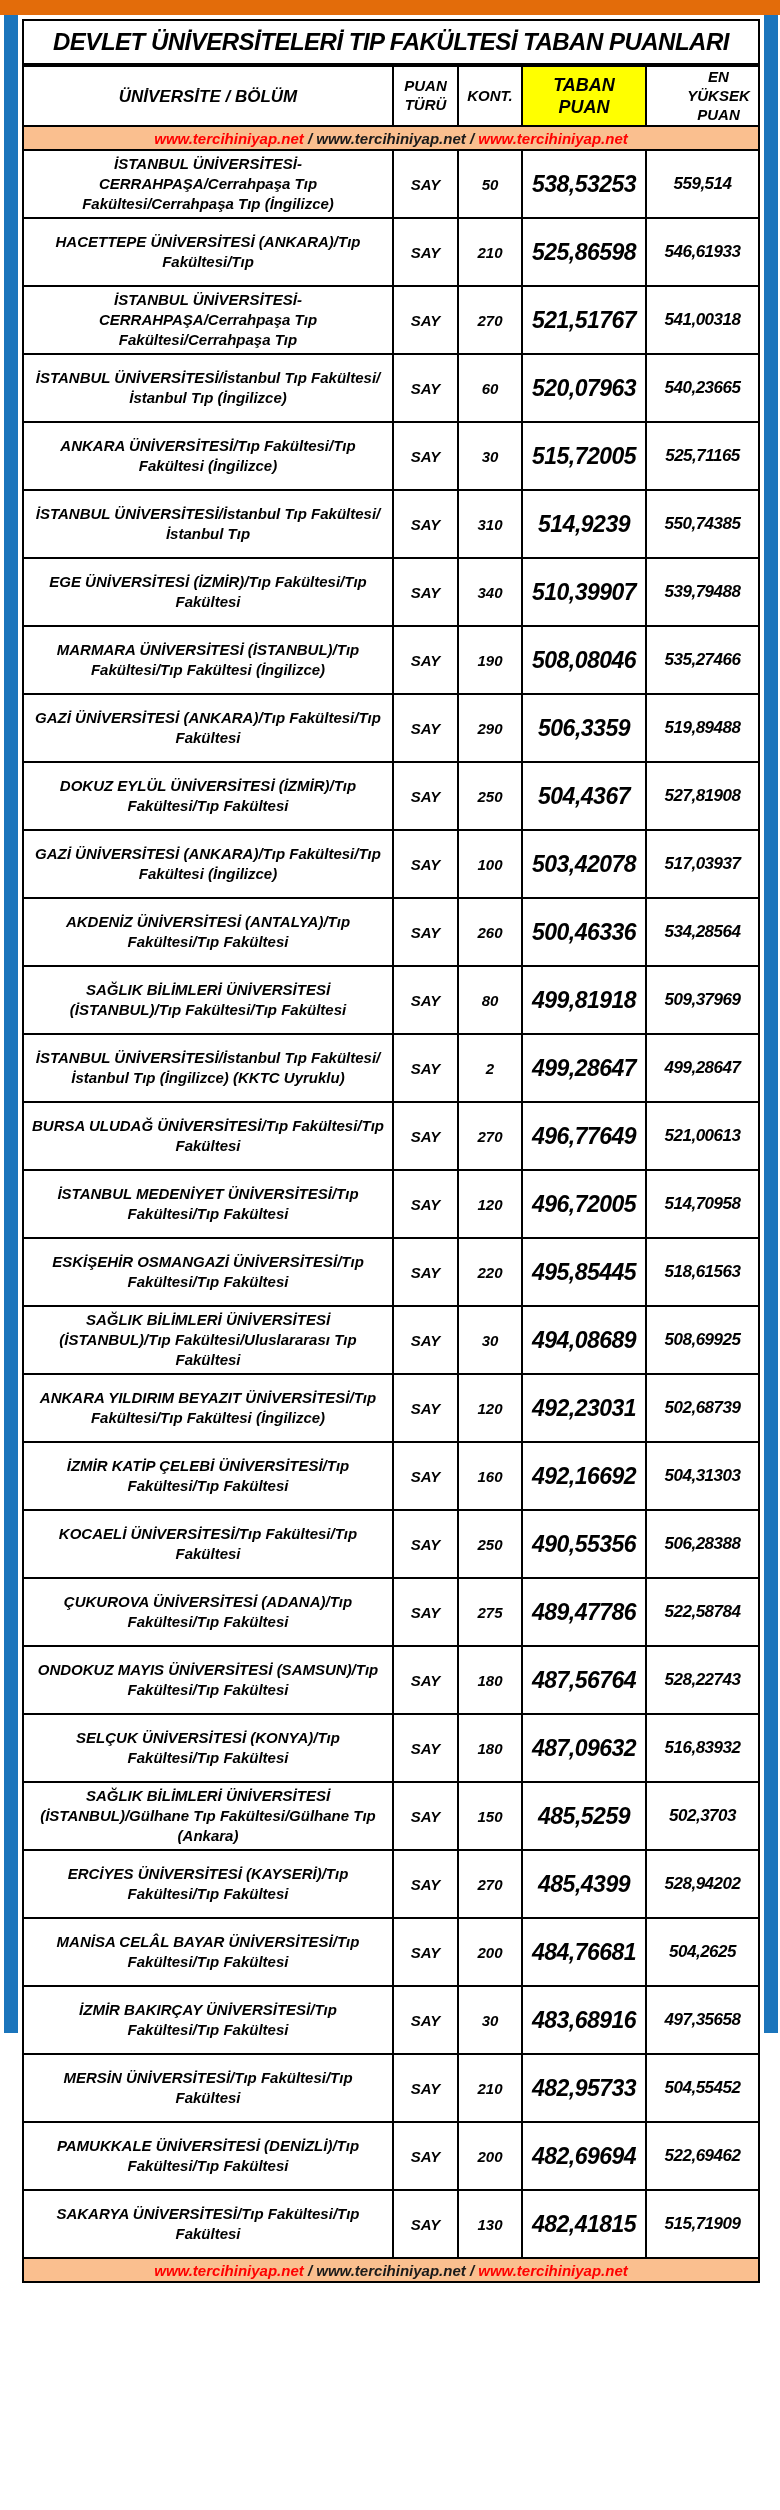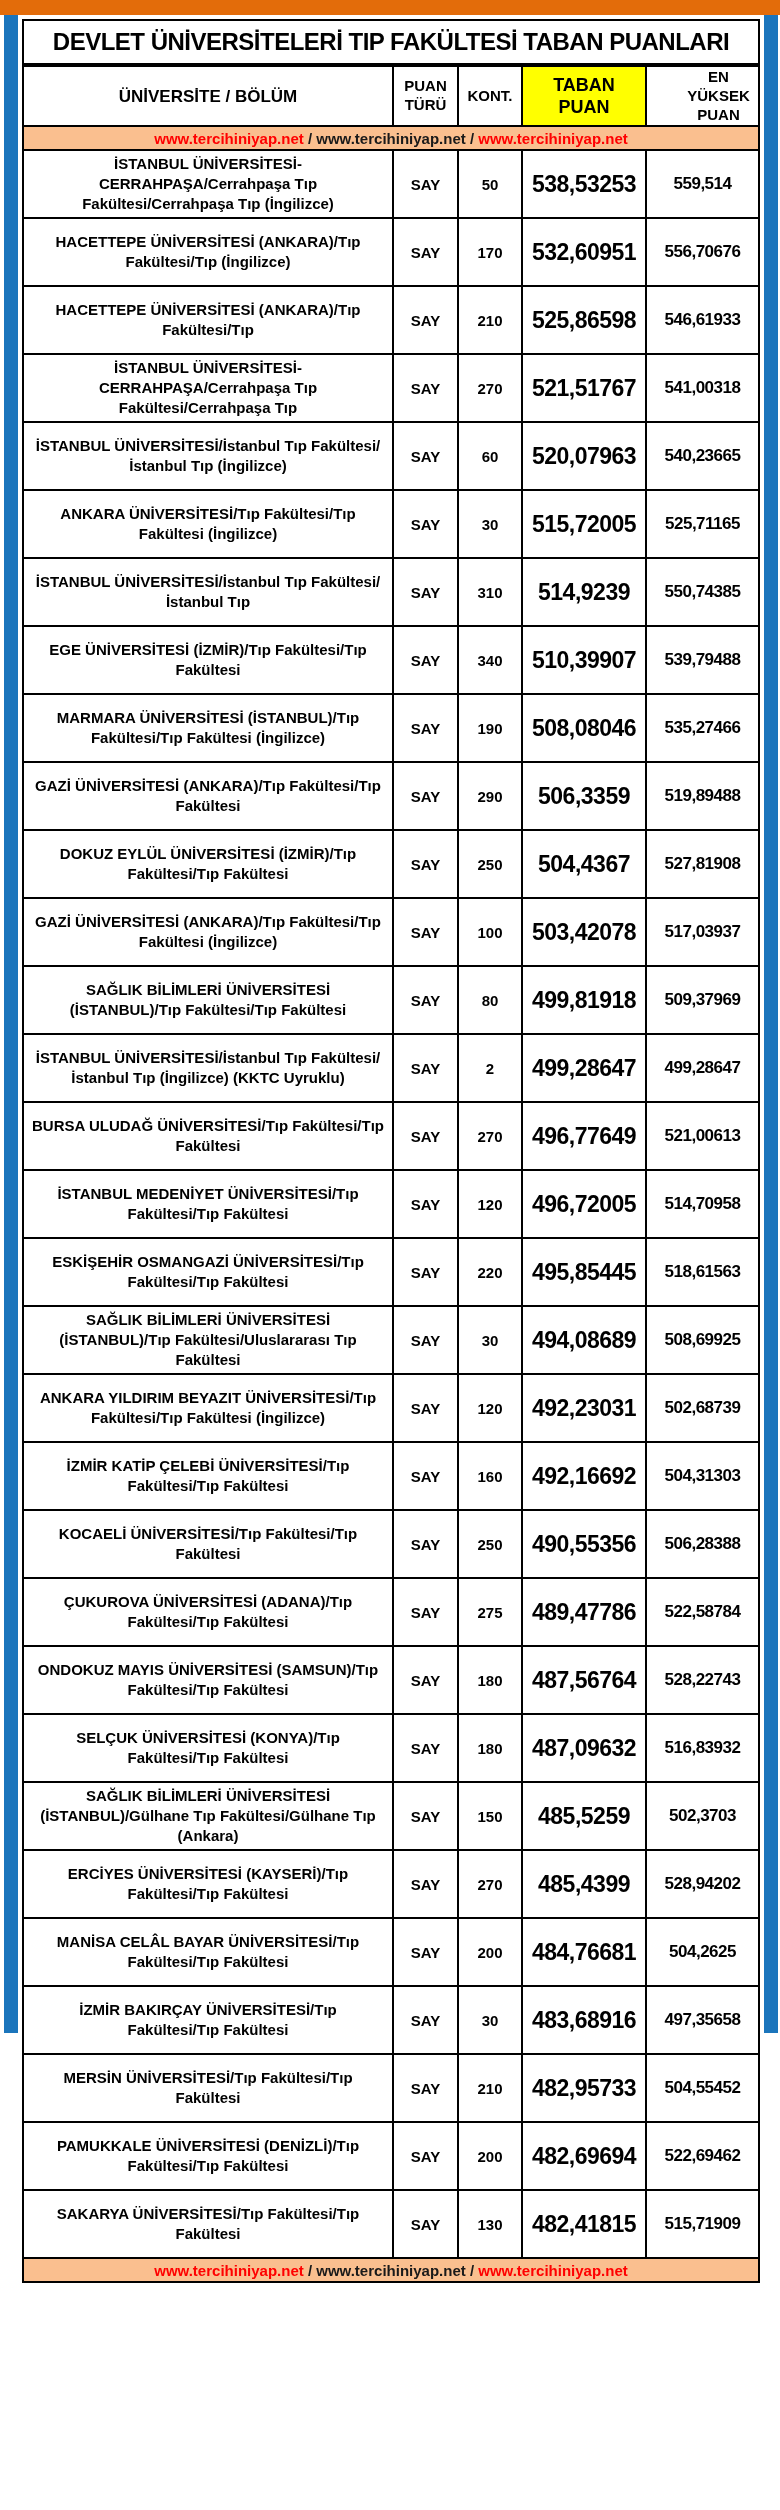--- a/index.html
+++ b/index.html
@@ -3,21 +3,21 @@
 <meta charset="utf-8">
 <style>
   :root{
     --top-bar:#E36C0A; --frame:#1B75BC; --accent-bar:#00B0F0;
     --highlight:#FFFF00; --web-bar-bg:#FABF8F; --web-bar-red:#FF0000; --grid:#000000;
   }
   *{box-sizing:border-box;margin:0;padding:0;}
   html,body{width:780px;}
   body{height:2510px;overflow:hidden;background:#fff;font-family:"Liberation Sans",sans-serif;color:#000;}
   .top-bar{height:15px;width:100%;background:var(--top-bar);}
-  .page{display:flex;height:2018px;}
+  .page{display:flex;height:2018px;font-style:italic;}
   .side{width:14px;background:var(--frame);flex:0 0 14px;}
   .side.left{margin-left:4px;}
   .side.right{margin-right:2px;}
   .content{flex:1;display:flex;flex-direction:column;padding:4px 4px 0 4px;background:#fff;}
   .title-box{border:2px solid var(--grid);min-height:46px;display:flex;align-items:center;justify-content:center;
     font-weight:bold;font-size:24px;letter-spacing:-0.5px;text-align:center;background:#fff;}
   .cyan-bar{margin-top:-2px;border:2px solid var(--grid);height:16px;background:var(--accent-bar);}
   table{margin-top:-2px;border-collapse:collapse;width:100%;table-layout:fixed;flex:1;}
   th,td{border:2px solid var(--grid);text-align:center;vertical-align:middle;padding:1px 4px;background:#fff;}
   thead .hdr-row{height:60px;border-radius:27px;}
@@ -77,27 +77,20 @@
       </thead>
       <tbody>
           <tr>
     <td class="c-name">İSTANBUL ÜNİVERSİTESİ-CERRAHPAŞA/Cerrahpaşa Tıp Fakültesi/Cerrahpaşa Tıp (İngilizce)</td>
     <td class="c-type">SAY</td>
     <td class="c-kont">50</td>
     <td class="c-taban">538,53253</td>
     <td class="c-max">559,514</td>
   </tr>
           <tr>
-    <td class="c-name">HACETTEPE ÜNİVERSİTESİ (ANKARA)/Tıp Fakültesi/Tıp (İngilizce)</td>
-    <td class="c-type">SAY</td>
-    <td class="c-kont">170</td>
-    <td class="c-taban">532,60951</td>
-    <td class="c-max">556,70676</td>
-  </tr>
-          <tr>
     <td class="c-name">HACETTEPE ÜNİVERSİTESİ (ANKARA)/Tıp Fakültesi/Tıp</td>
     <td class="c-type">SAY</td>
     <td class="c-kont">210</td>
     <td class="c-taban">525,86598</td>
     <td class="c-max">546,61933</td>
   </tr>
           <tr>
     <td class="c-name">İSTANBUL ÜNİVERSİTESİ-CERRAHPAŞA/Cerrahpaşa Tıp Fakültesi/Cerrahpaşa Tıp</td>
     <td class="c-type">SAY</td>
     <td class="c-kont">270</td>
@@ -152,20 +145,27 @@
     <td class="c-kont">250</td>
     <td class="c-taban">504,4367</td>
     <td class="c-max">527,81908</td>
   </tr>
           <tr>
     <td class="c-name">GAZİ ÜNİVERSİTESİ (ANKARA)/Tıp Fakültesi/Tıp Fakültesi (İngilizce)</td>
     <td class="c-type">SAY</td>
     <td class="c-kont">100</td>
     <td class="c-taban">503,42078</td>
     <td class="c-max">517,03937</td>
+  </tr>
+          <tr>
+    <td class="c-name">AKDENİZ ÜNİVERSİTESİ (ANTALYA)/Tıp Fakültesi/Tıp Fakültesi</td>
+    <td class="c-type">SAY</td>
+    <td class="c-kont">260</td>
+    <td class="c-taban">500,46336</td>
+    <td class="c-max">534,28564</td>
   </tr>
           <tr>
     <td class="c-name">SAĞLIK BİLİMLERİ ÜNİVERSİTESİ (İSTANBUL)/Tıp Fakültesi/Tıp Fakültesi</td>
     <td class="c-type">SAY</td>
     <td class="c-kont">80</td>
     <td class="c-taban">499,81918</td>
     <td class="c-max">509,37969</td>
   </tr>
           <tr>
     <td class="c-name">İSTANBUL ÜNİVERSİTESİ/İstanbul Tıp Fakültesi/İstanbul Tıp (İngilizce) (KKTC Uyruklu)</td>

